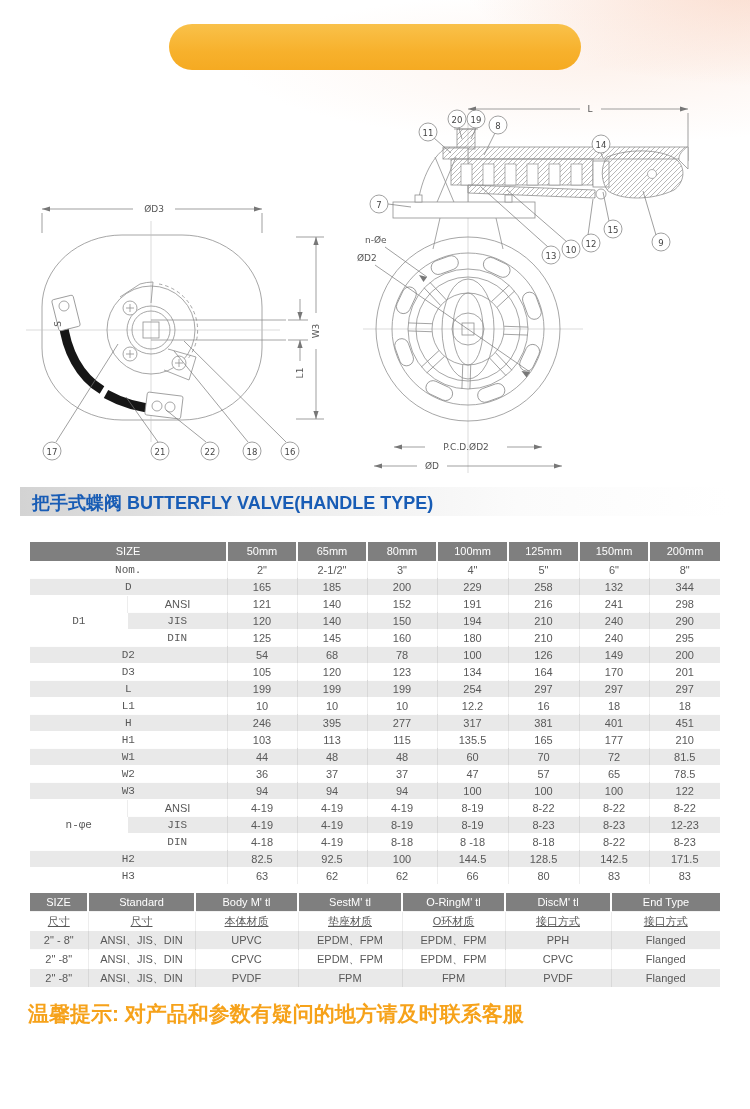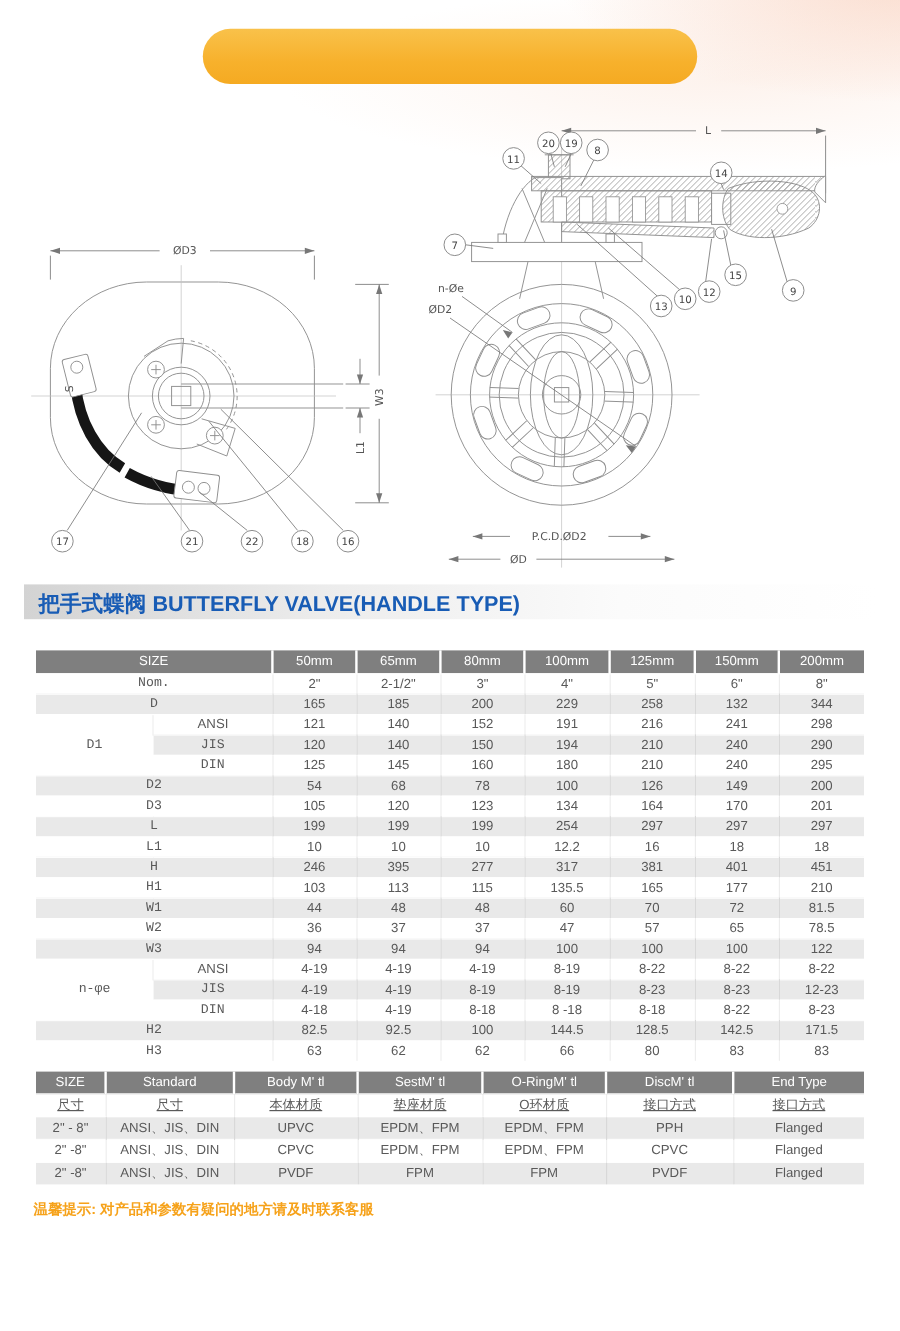--- a/index.html
+++ b/index.html
@@ -52,21 +52,21 @@
   .mat-table th:first-child { border-left:none; }
   .mat-table .cnrow td { background:#fff;text-decoration:underline; }
   .mat-table td {
     text-align:center; height:18px; line-height:18px;
     border-left:1px solid rgba(0,0,0,.07); border-top:1px solid rgba(255,255,255,.9);
   }
   .mat-table td:first-child { border-left:none; }
   .mat-table tbody tr:nth-child(odd) td { background:#e9e9e9; }
   .mat-table tbody tr:nth-child(odd) td { background:#e9e9e9; }
   .footer-note {
-    margin:13px 28px 0; color:#f6a21a; font-weight:bold; font-size:12px;
+    margin:13px 28px 0; color:#f6a21a; font-weight:bold; font-size:21px;
   }
   
   .ln   { stroke:#8f8f8f; stroke-width:.8; fill:none; }
   .lnf  { stroke:#8f8f8f; stroke-width:.8; fill:#ffffff; }
   .thin { stroke:#c2c2c2; stroke-width:.6; fill:none; }
   .dim  { stroke:#777; stroke-width:.7; fill:none; }
   .arr  { fill:#777; stroke:none; }
   .blk  { stroke:#161616; stroke-width:9; fill:none; stroke-linecap:butt; }
   .dtx  { font-size:9px; fill:#555; }
   .ctx  { font-size:8.5px; fill:#444; }

